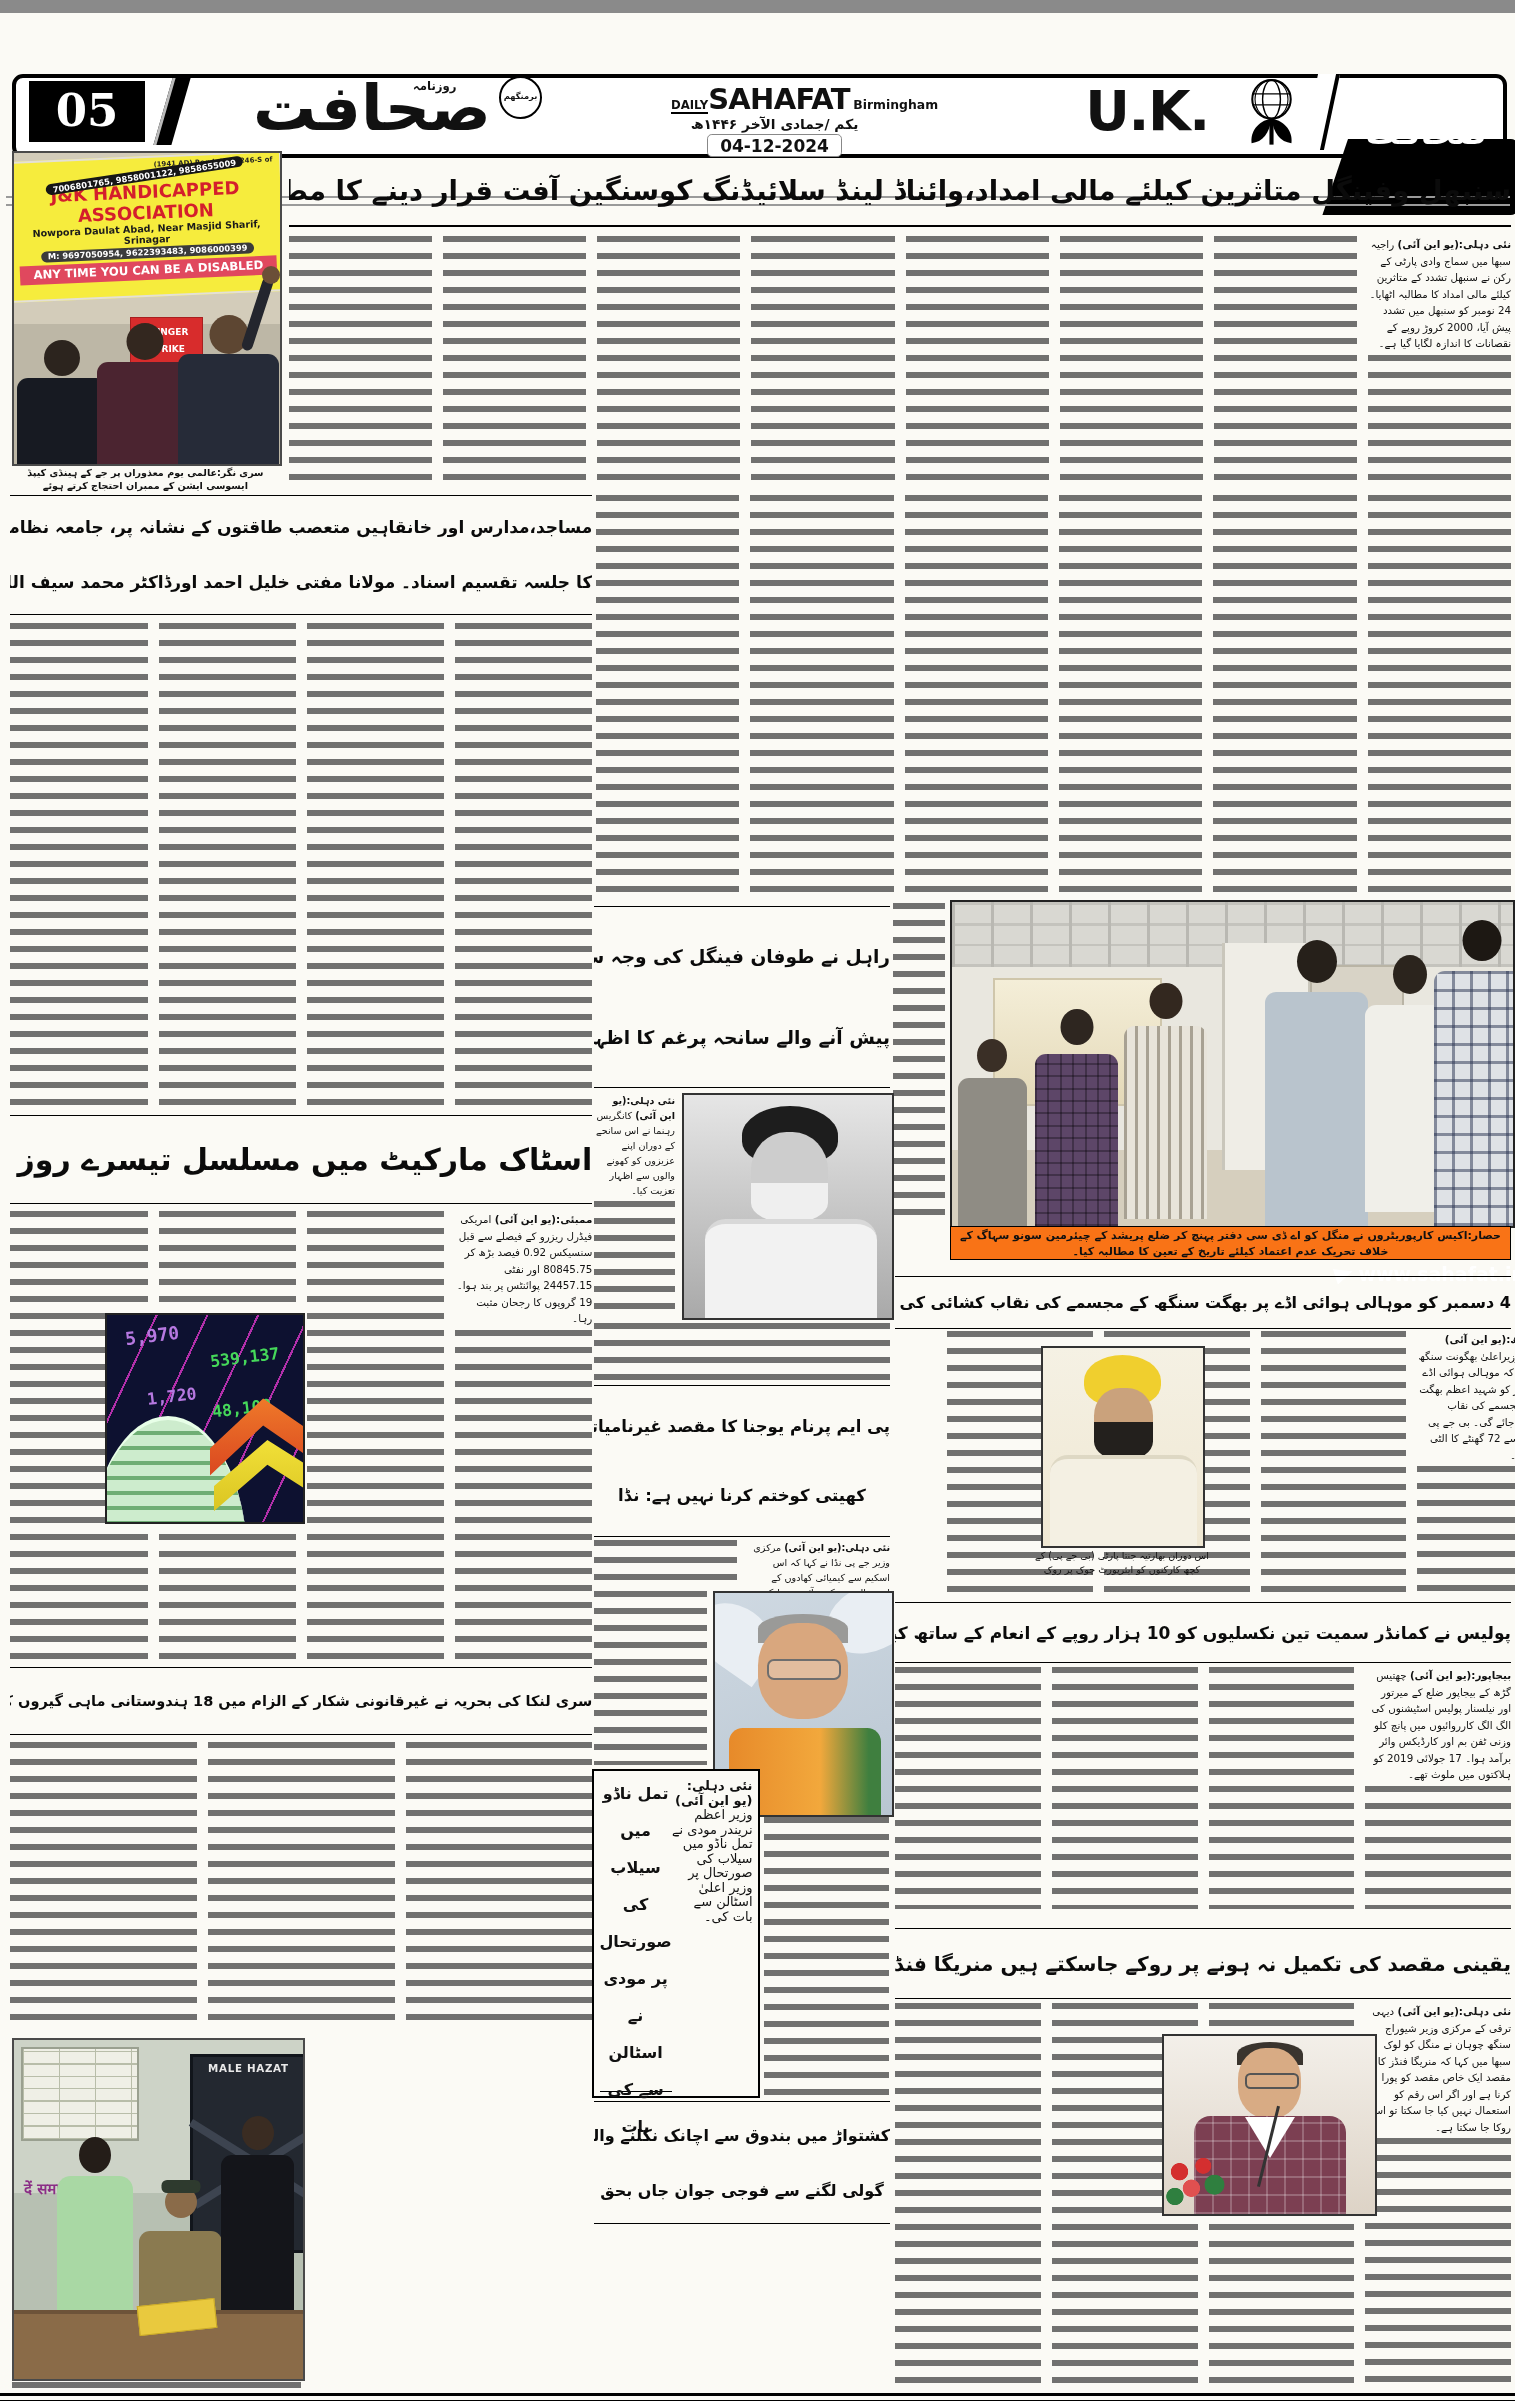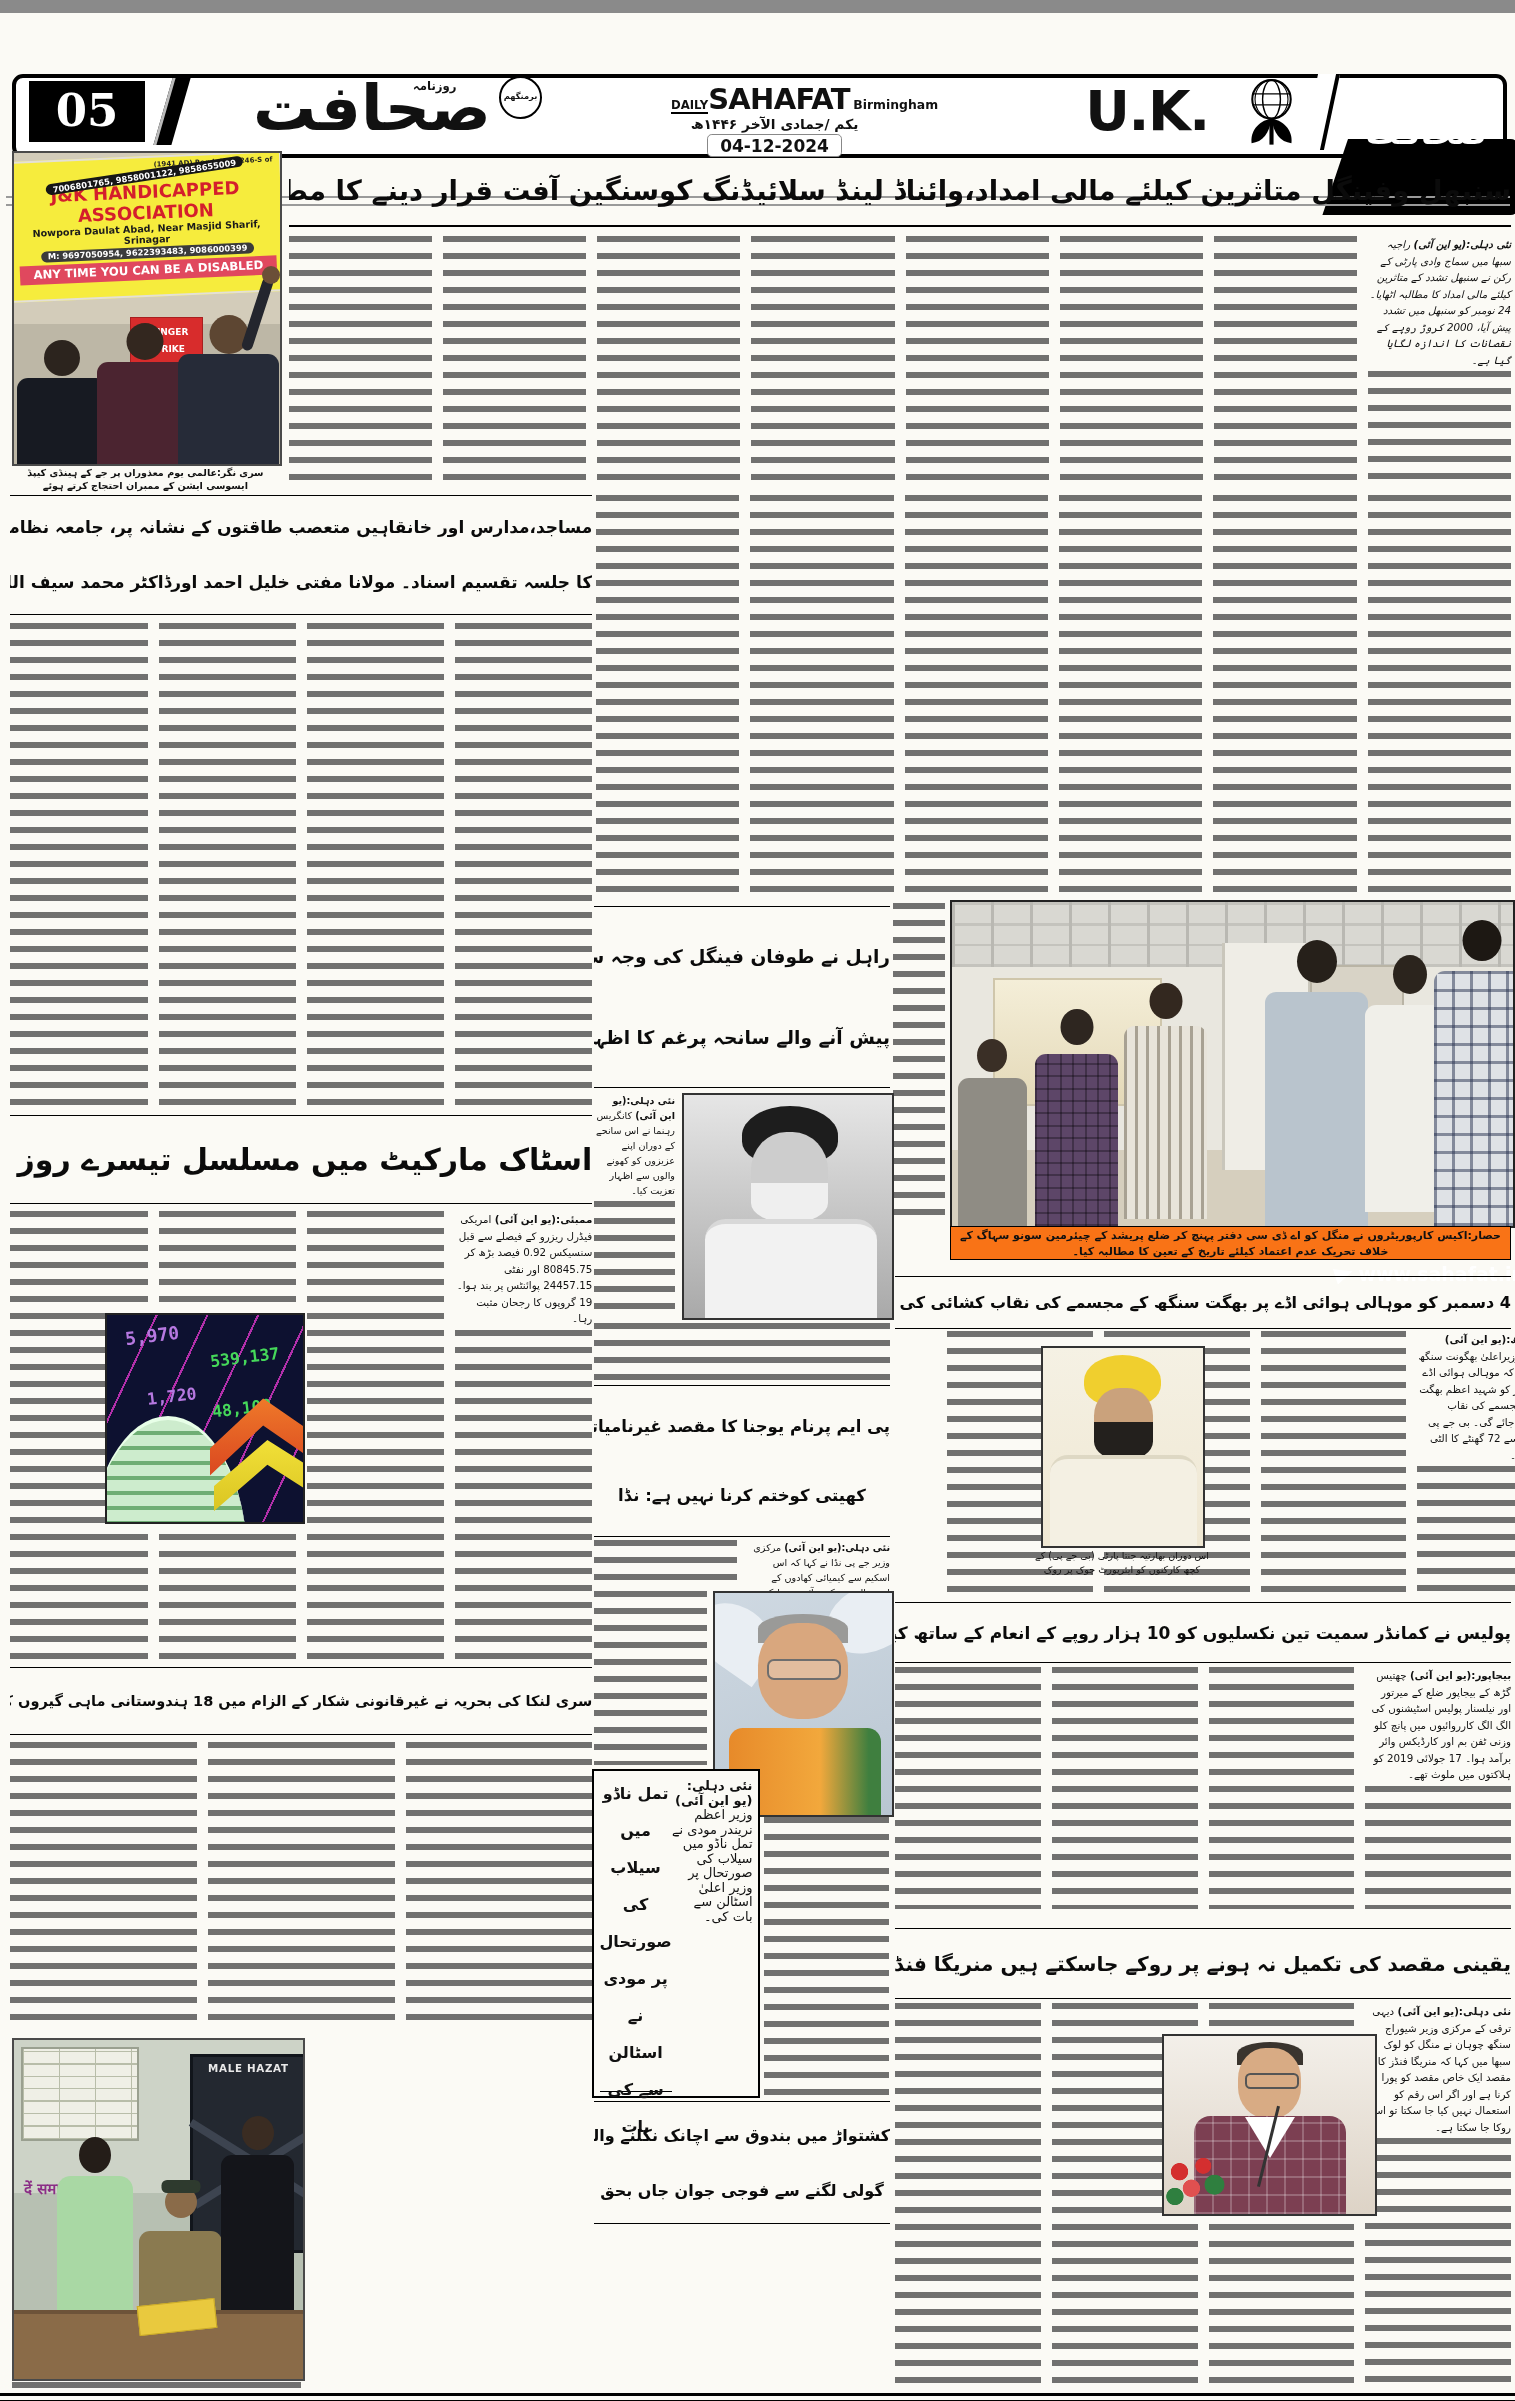--- a/index.html
+++ b/index.html
@@ -178,21 +178,21 @@
   <div class="rp-site" style="position:absolute;left:1335px;top:126px;width:168px;justify-content:flex-start;">
     <span class="arrow-ic"></span>
     <span>www.sahafat.in</span>
   </div>
 
   <div class="ruleband"></div>
 
   <div class="hl" style="left:289px;top:142px;width:1222px;height:70px;font-size:27.5px;border-top:none;border-bottom:2.8px solid #000;">
     <span class="ln">سنبھل وفینگل متاثرین کیلئے مالی امداد،وائناڈ لینڈ سلائیڈنگ کوسنگین آفت قرار دینے کا مطالبہ</span>
   </div>
-  <div class="body" style="left:289px;top:223px;width:1222px;height:251px;font-style:italic;">
+  <div class="body" style="left:289px;top:223px;width:1222px;height:251px;">
     <div class="col">
       <p class="snip"><span class="dl">نئی دہلی:(یو این آئی)</span> <span>راجیہ سبھا میں سماج وادی پارٹی کے رکن نے سنبھل تشدد کے متاثرین کیلئے مالی امداد کا مطالبہ اٹھایا۔ 24 نومبر کو سنبھل میں تشدد پیش آیا، 2000 کروڑ روپے کے نقصانات کا اندازہ لگایا گیا ہے۔</span></p>
       <div class="greek"></div>
     </div>
     <div class="col">
         <div class="greek"></div>
       </div>
     <div class="col">
         <div class="greek"></div>
       </div>

